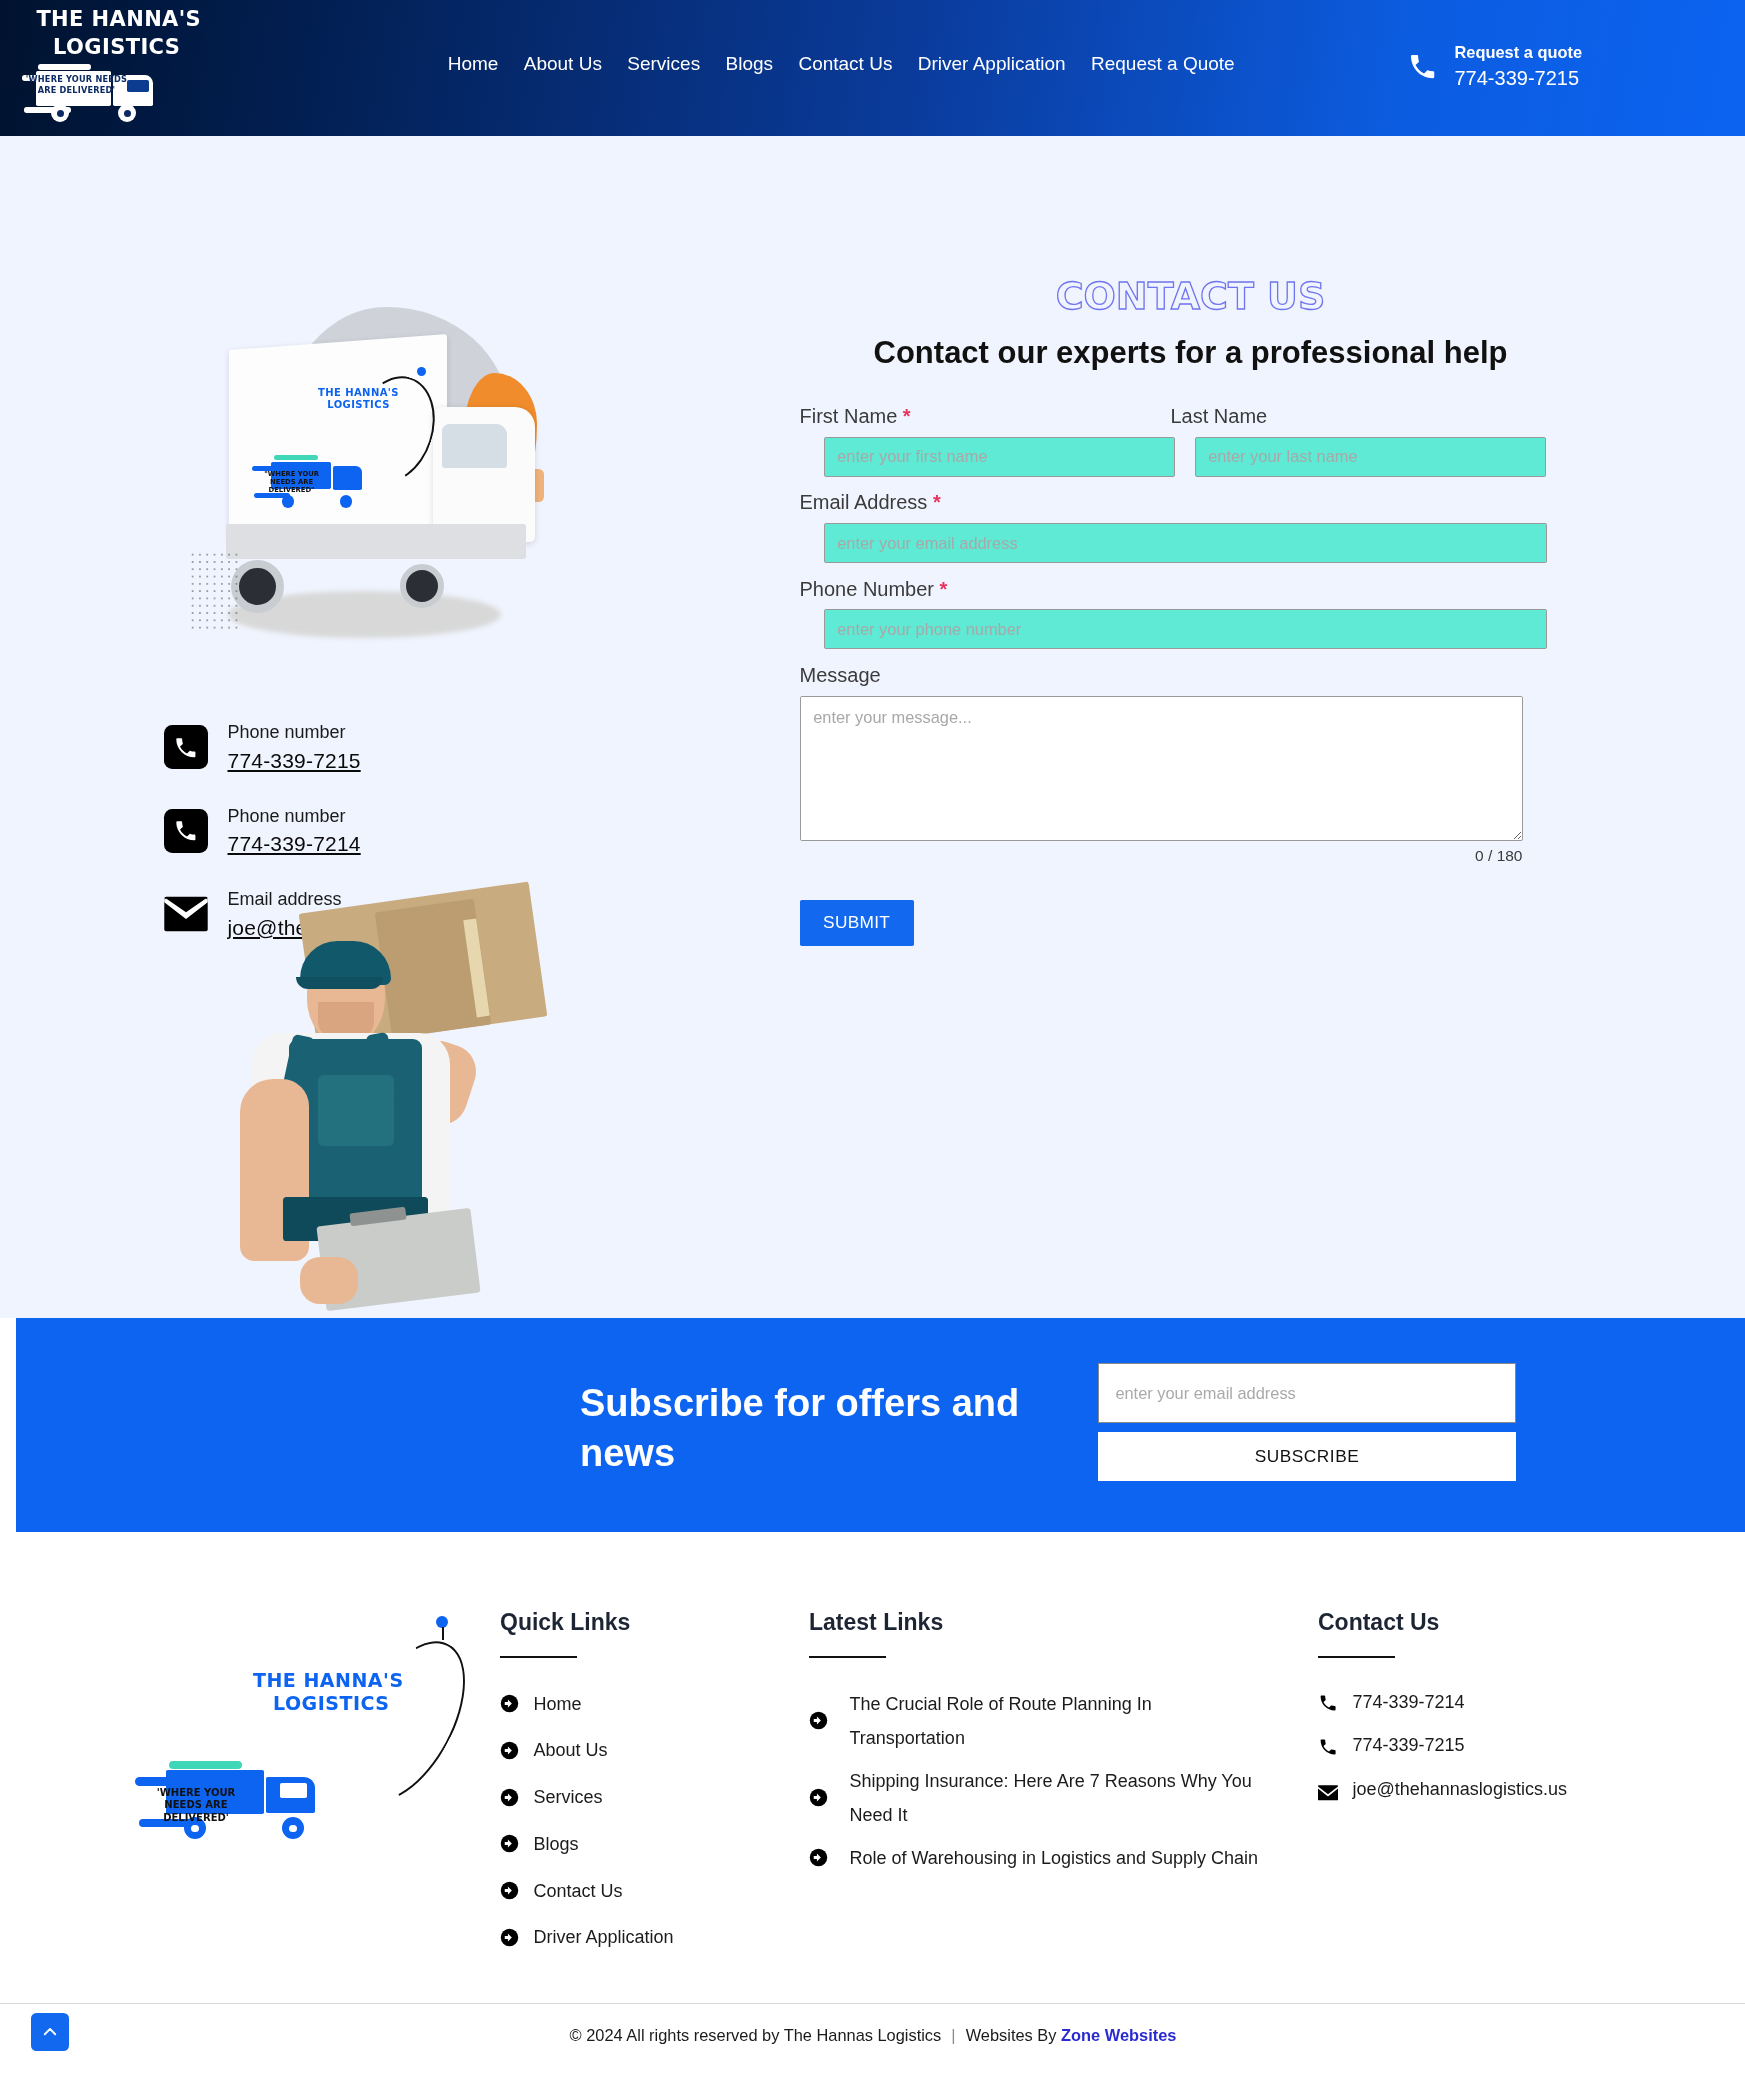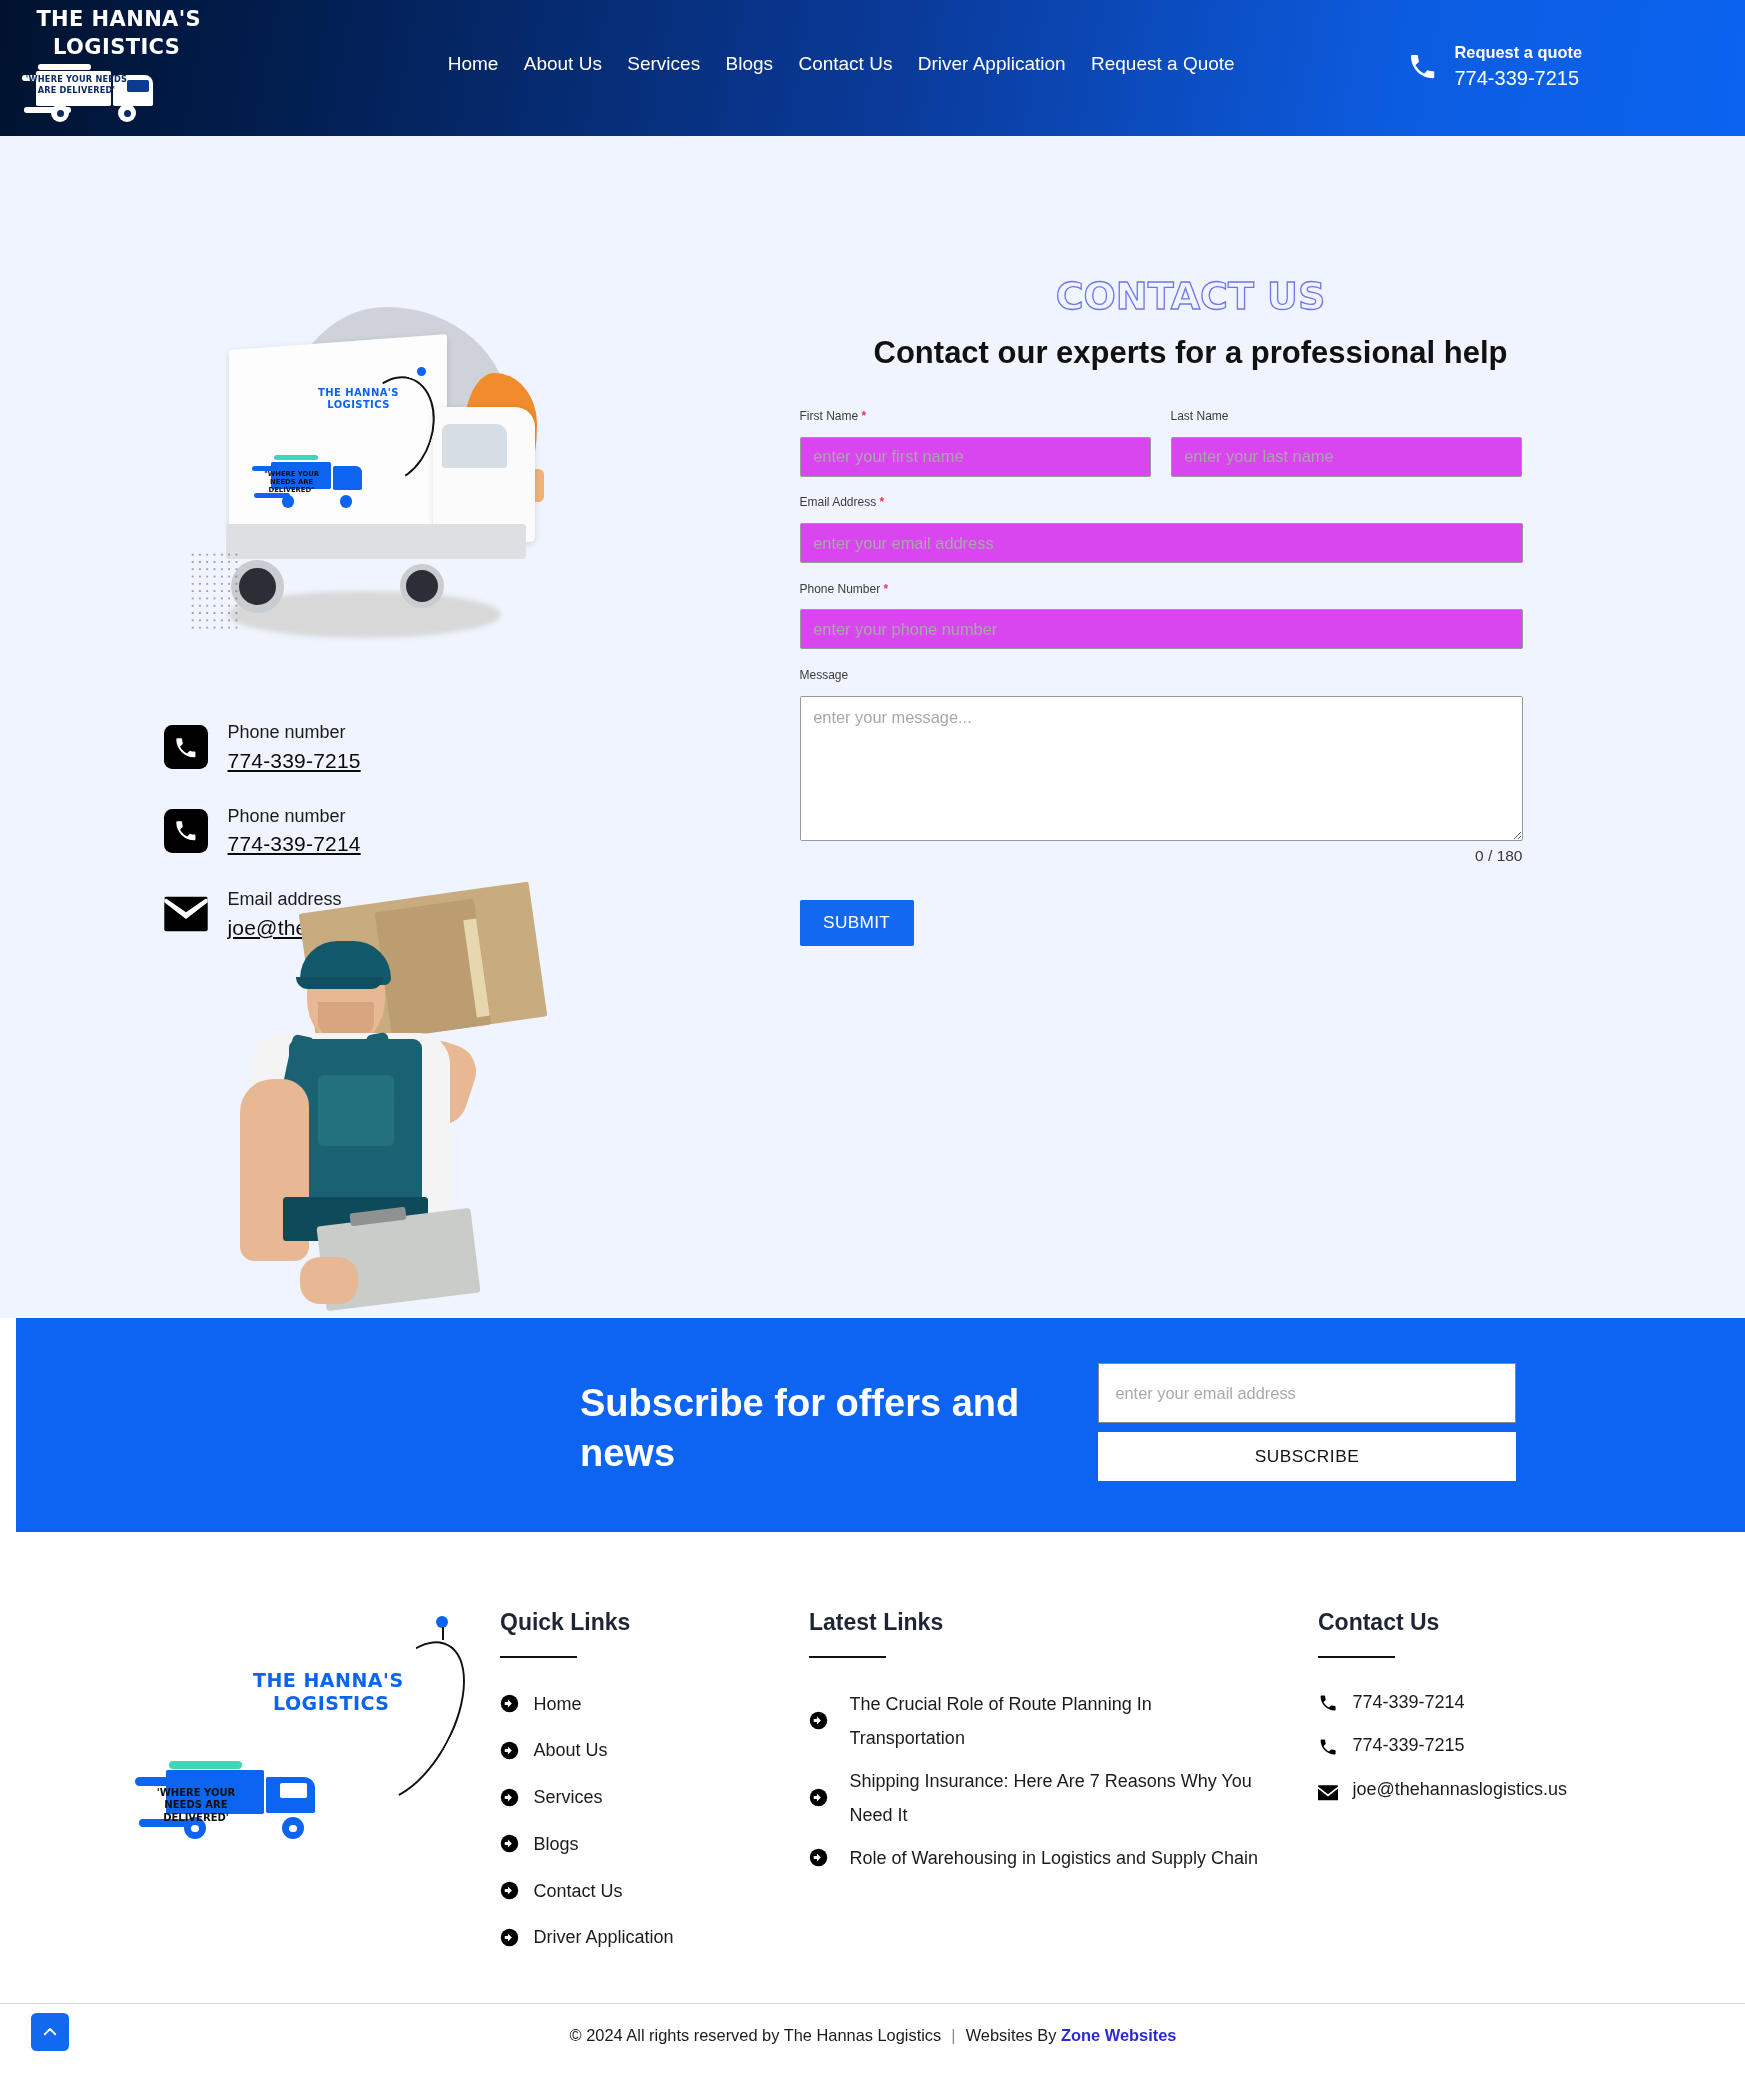--- a/index.html
+++ b/index.html
@@ -106,26 +106,27 @@
     -webkit-text-stroke: 1.3px #6f74ef;
     line-height: 49px;
     font-family: "DejaVu Sans", sans-serif;
   }
   .contact-title { text-align:center; font-size: 31px; font-weight: 700; color:#111; margin-top: 11px; line-height: 42px;}
   .form { margin-top: 31px; width: 723px; }
   .frow { display:flex; gap: 20px; }
   .fgroup { margin-bottom: 14.5px; }
   .fgroup.half { width: 351px; }
   .fgroup.full { width: 723px; }
-  .flabel { font-size: 12px; color:#3b3b3b; display:block; margin-bottom: 8.2px; line-height: 23.6px;}
+  .flabel { font-size: 20px; color:#3b3b3b; display:block; margin-bottom: 8.2px; line-height: 23.6px;}
   .req { color:#e8345c; font-weight: 700; }
   .finput {
-    width: 100%; height: 40px; border: 0.9px solid #999; background:#d946ef;
+    width: 100%; height: 40px; border: 0.9px solid #999; background:#5eead4;
     font-size: 16.4px; padding: 0 12.7px; color:#222; border-radius: 1.8px;
     font-family: "Liberation Sans", sans-serif;
+    margin-left: 24px;
   }
   .finput::placeholder { color:#a8a8a8; }
   .ftextarea {
     width: 100%; height: 145px; border: 0.9px solid #999; background:#fff;
     font-size: 16.4px; padding: 11px 12.7px; color:#222; border-radius: 1.8px; resize: vertical;
     font-family: "Liberation Sans", sans-serif;
   }
   .ftextarea::placeholder { color:#a8a8a8; }
   .counter { text-align:right; font-size: 15.5px; color:#3b3b3b; margin-top: 3.6px; }
   .submit-btn {

